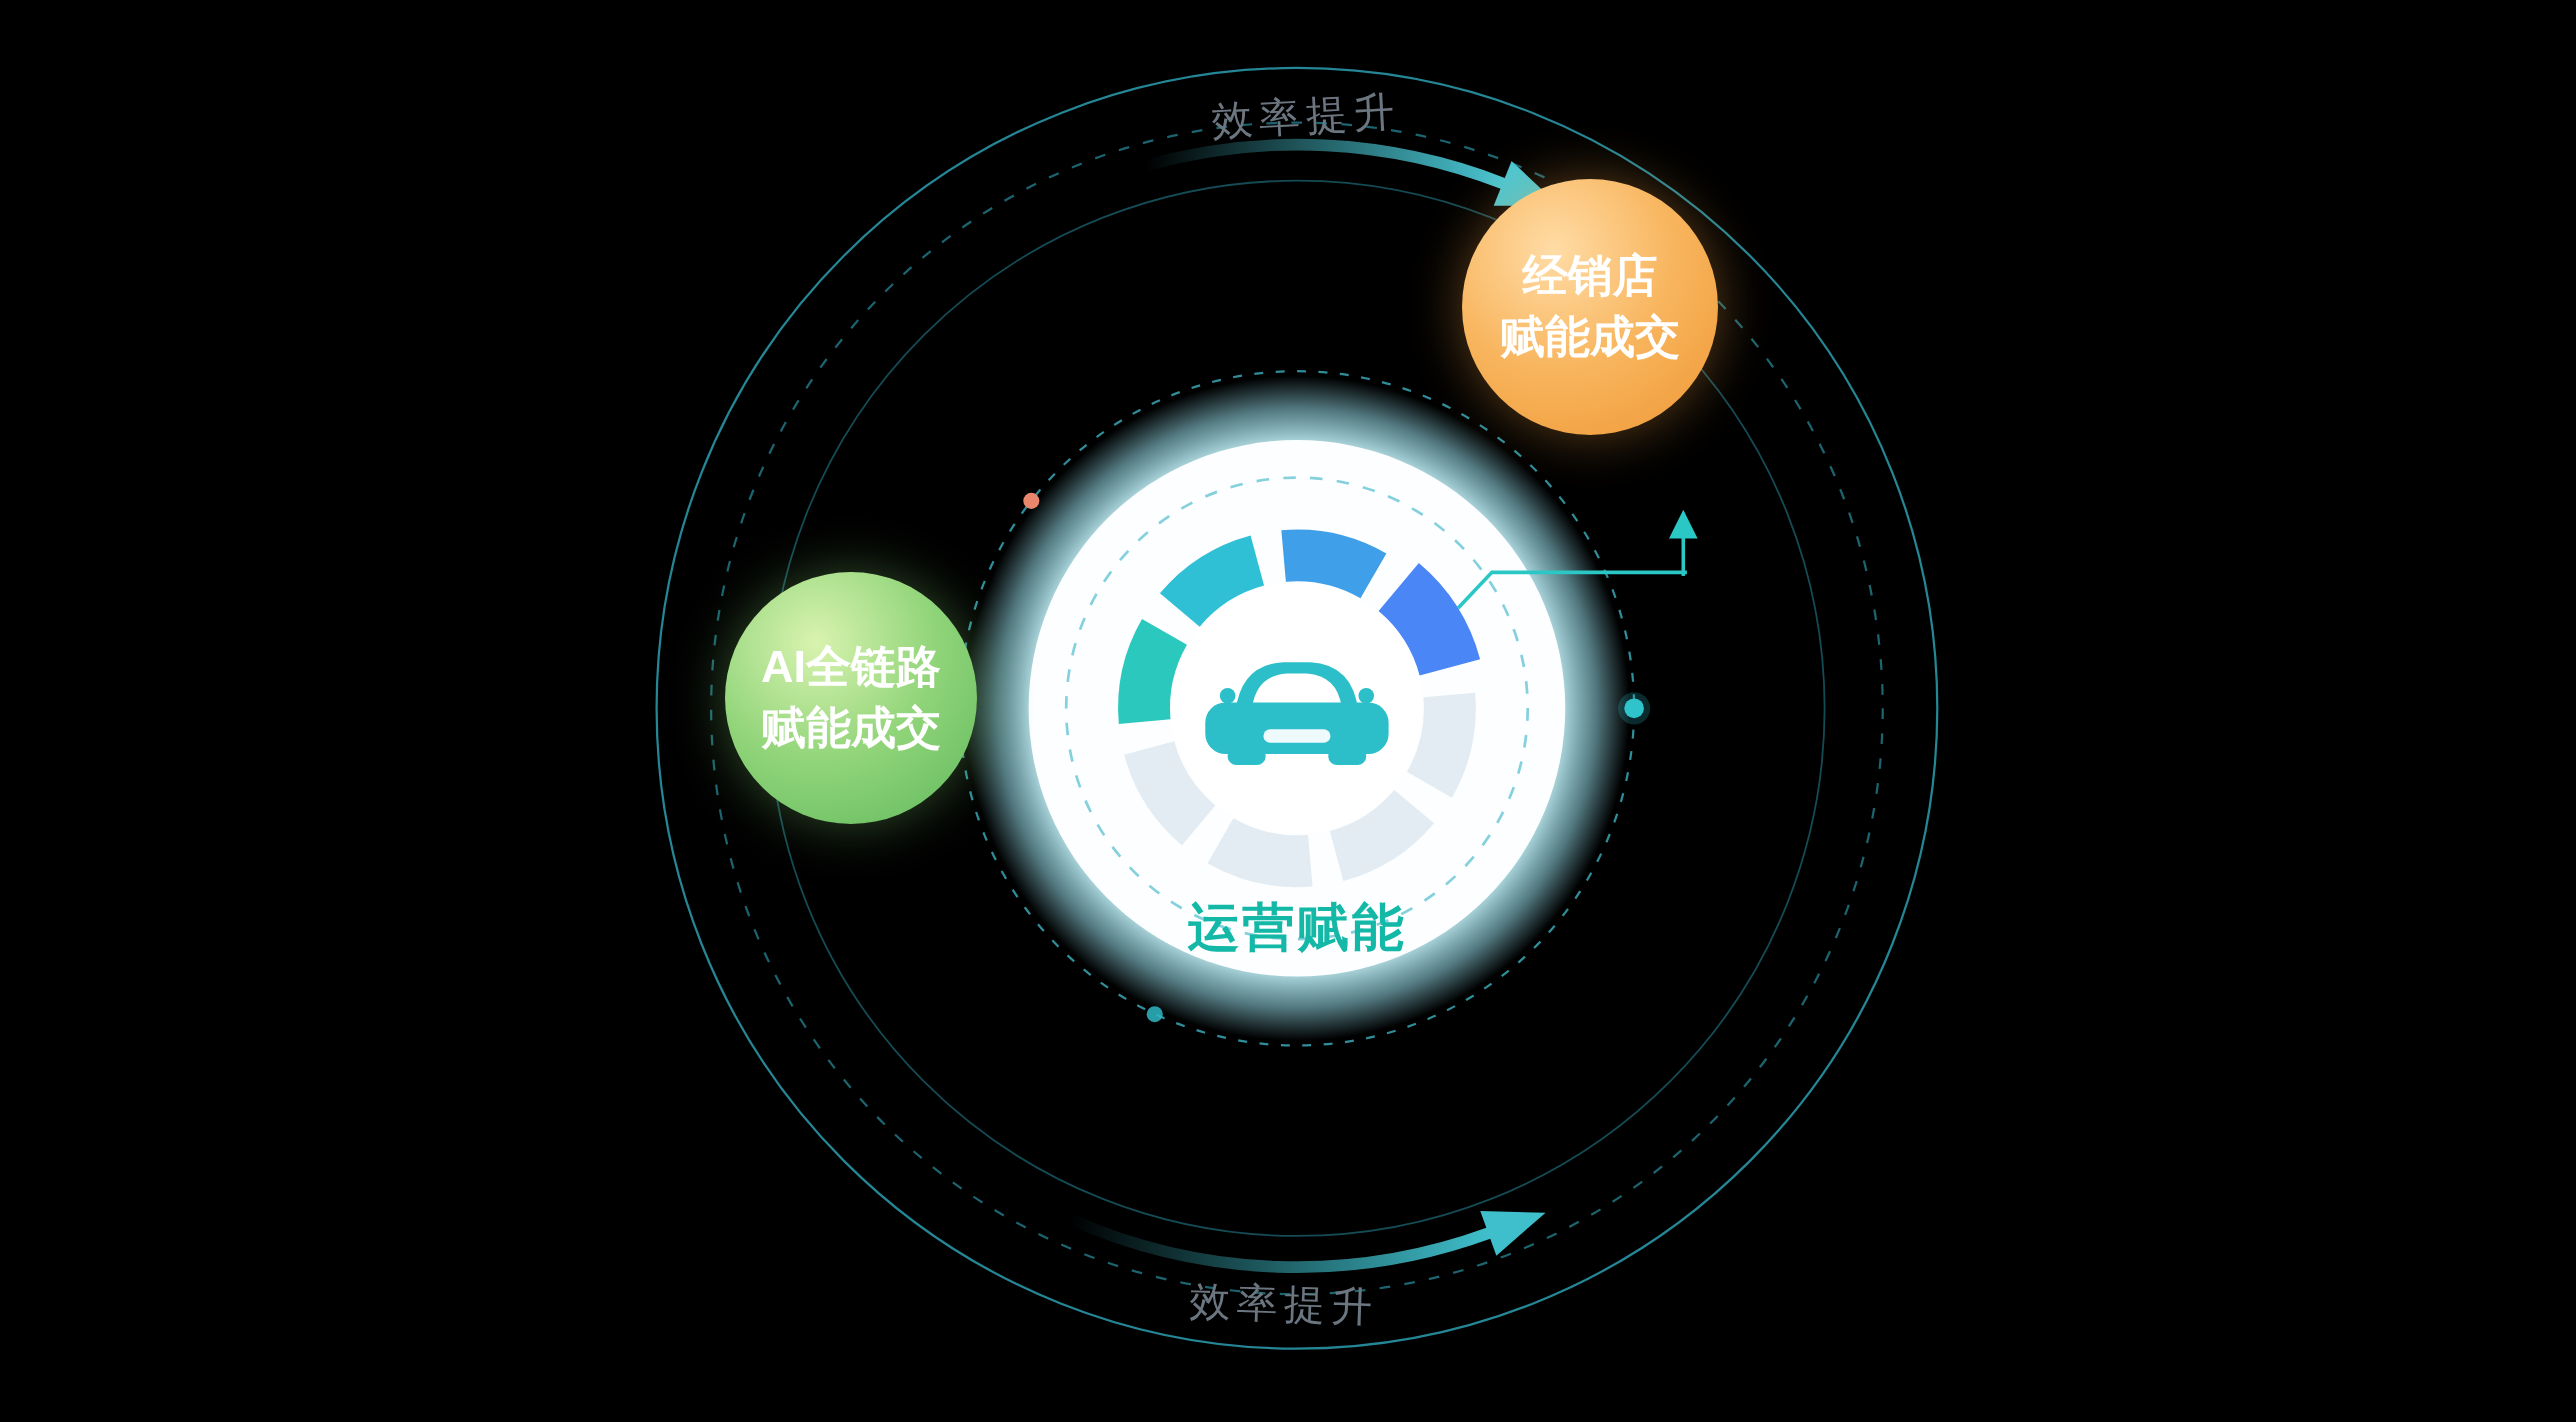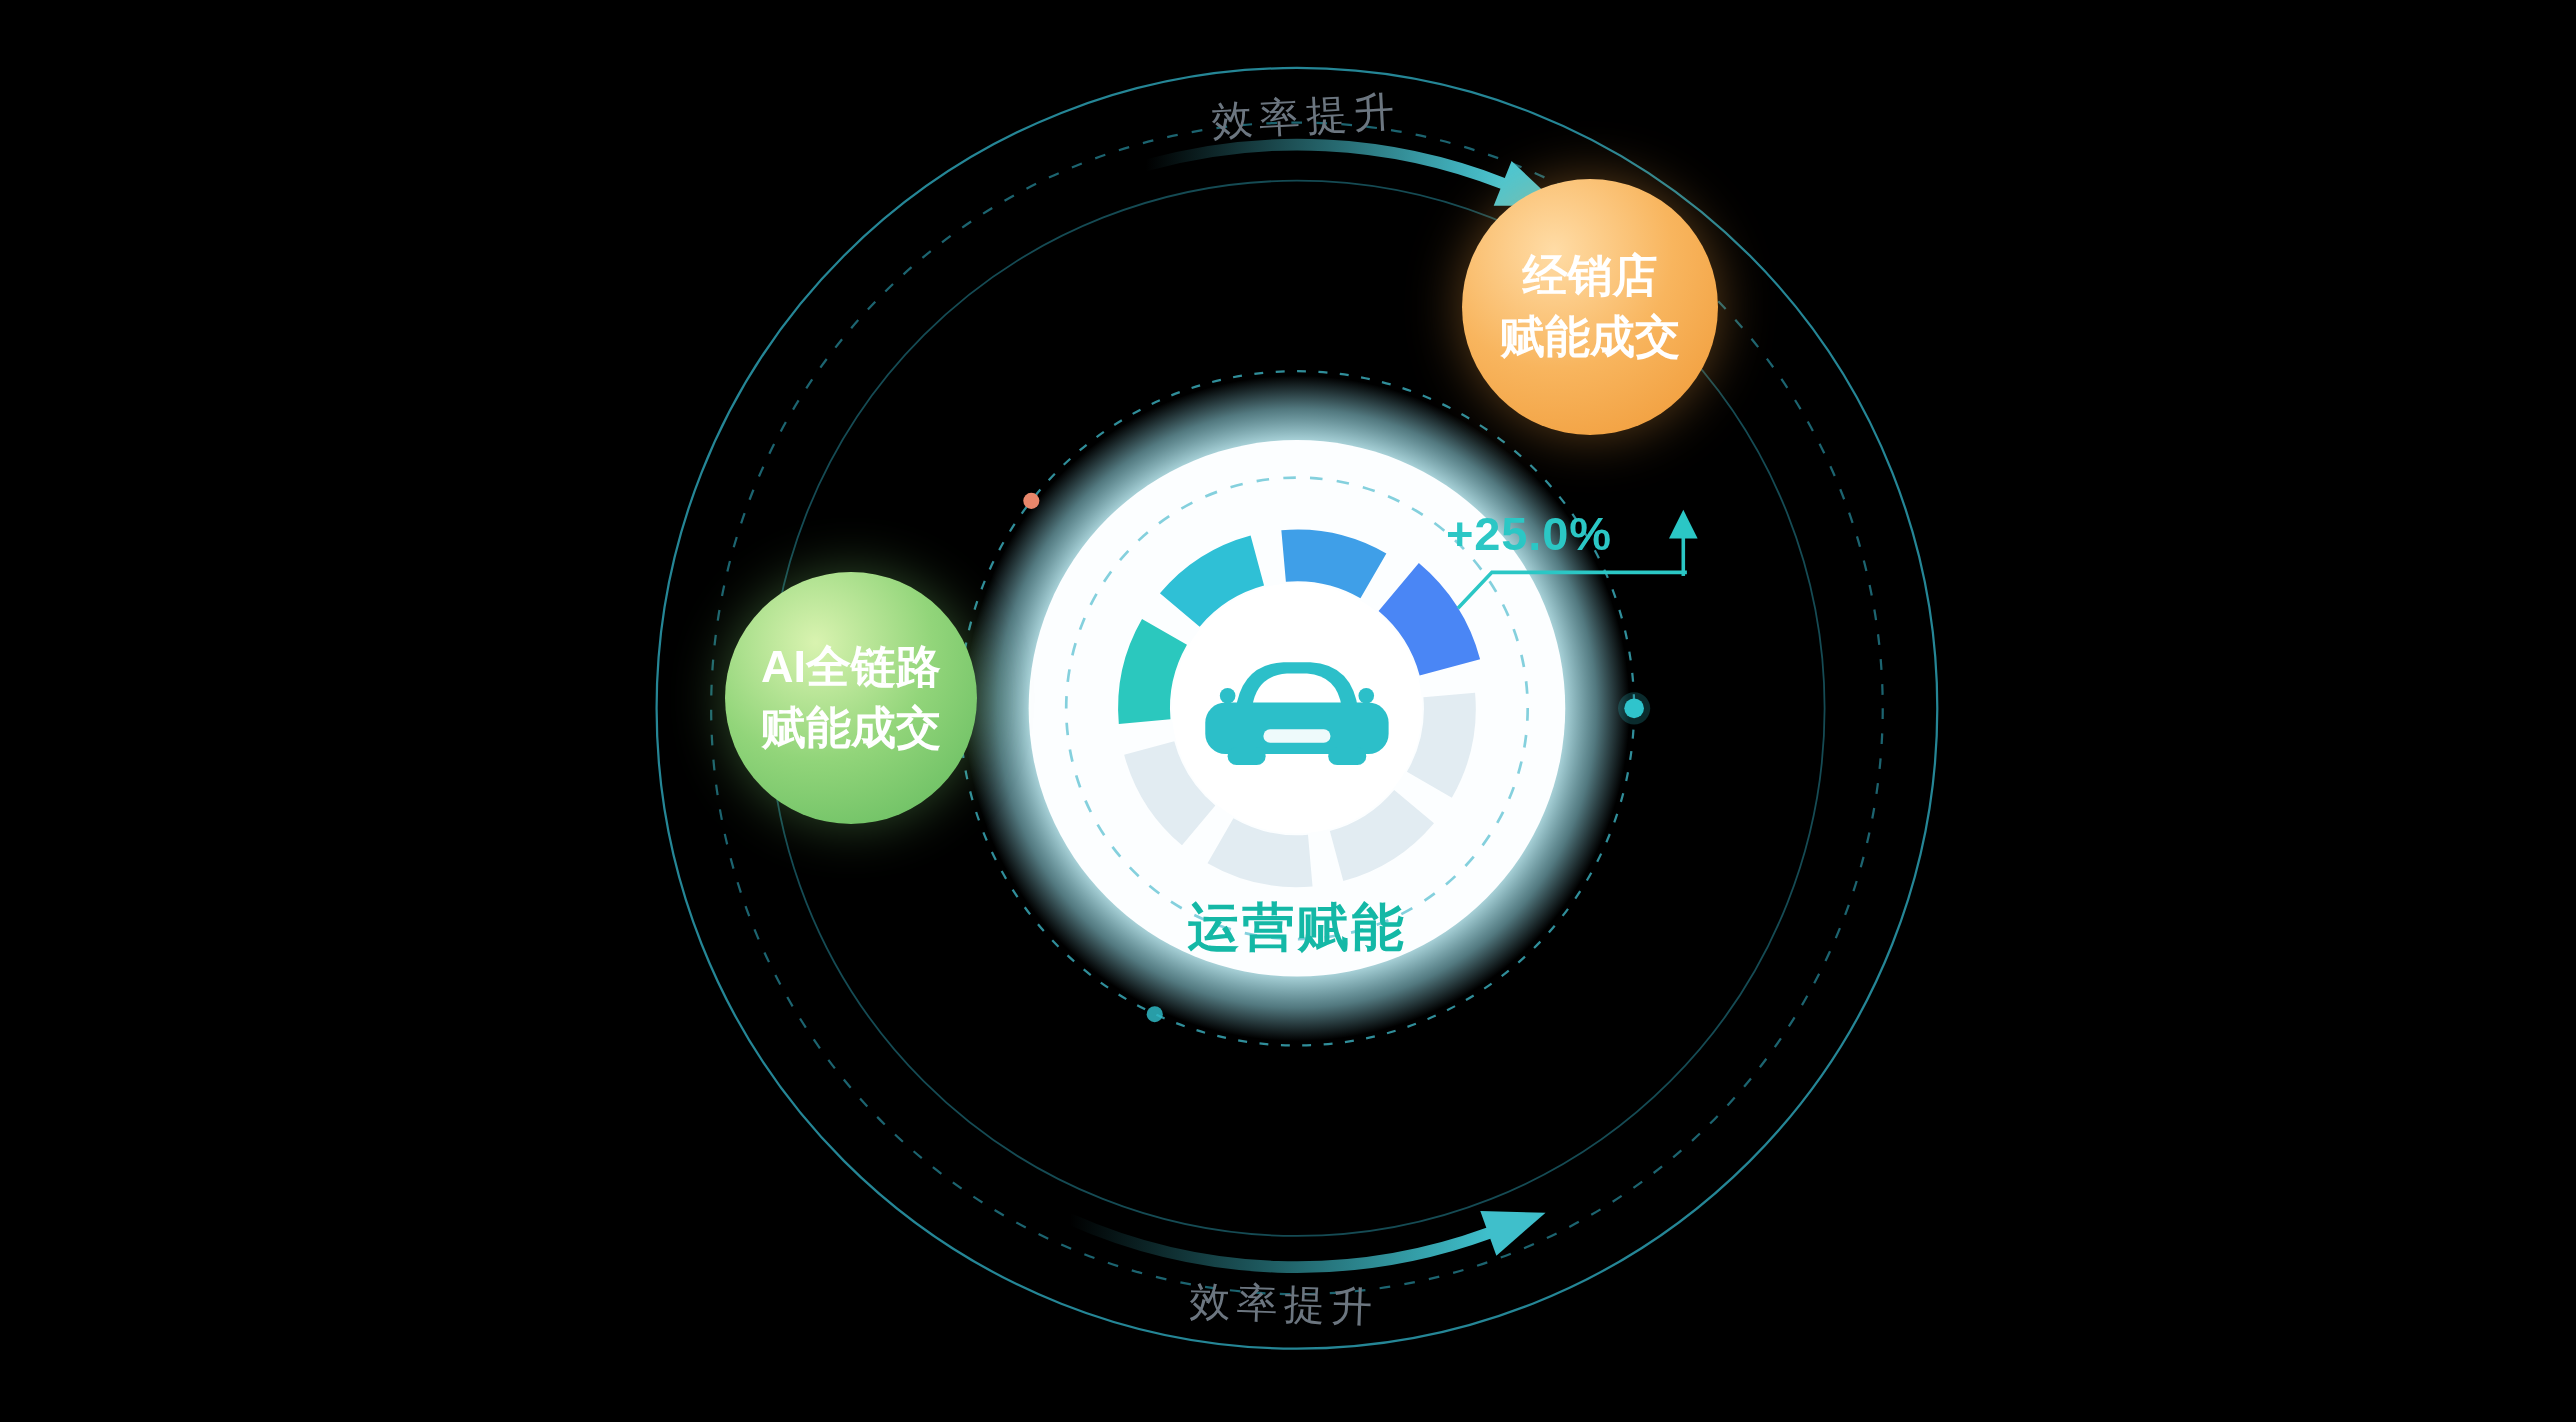--- a/index.html
+++ b/index.html
@@ -117,21 +117,20 @@
       <circle cx="1153" cy="560" r="9" fill="#E8876B"></circle>
       <circle cx="1827" cy="792" r="18" fill="#2FC4CC" opacity="0.22"></circle>
       <circle cx="1827" cy="792" r="11" fill="#2FC4CC"></circle>
       <circle cx="1291" cy="1134" r="9" fill="#2FB9C4" opacity="0.85"></circle>
     </g>
   </svg>
 
   <div class="label orbit-label top">效率提升</div>
   <div class="label orbit-label bottom">效率提升</div>
 
-  <div class="label growth-label">+25.0%</div>
 
   <div class="label center-label">运营赋能</div>
 
   <div class="bubble bubble-dealer">
     <span>经销店</span>
     <span>赋能成交</span>
   </div>
   <div class="bubble bubble-ai">
     <span>AI全链路</span>
     <span>赋能成交</span>

